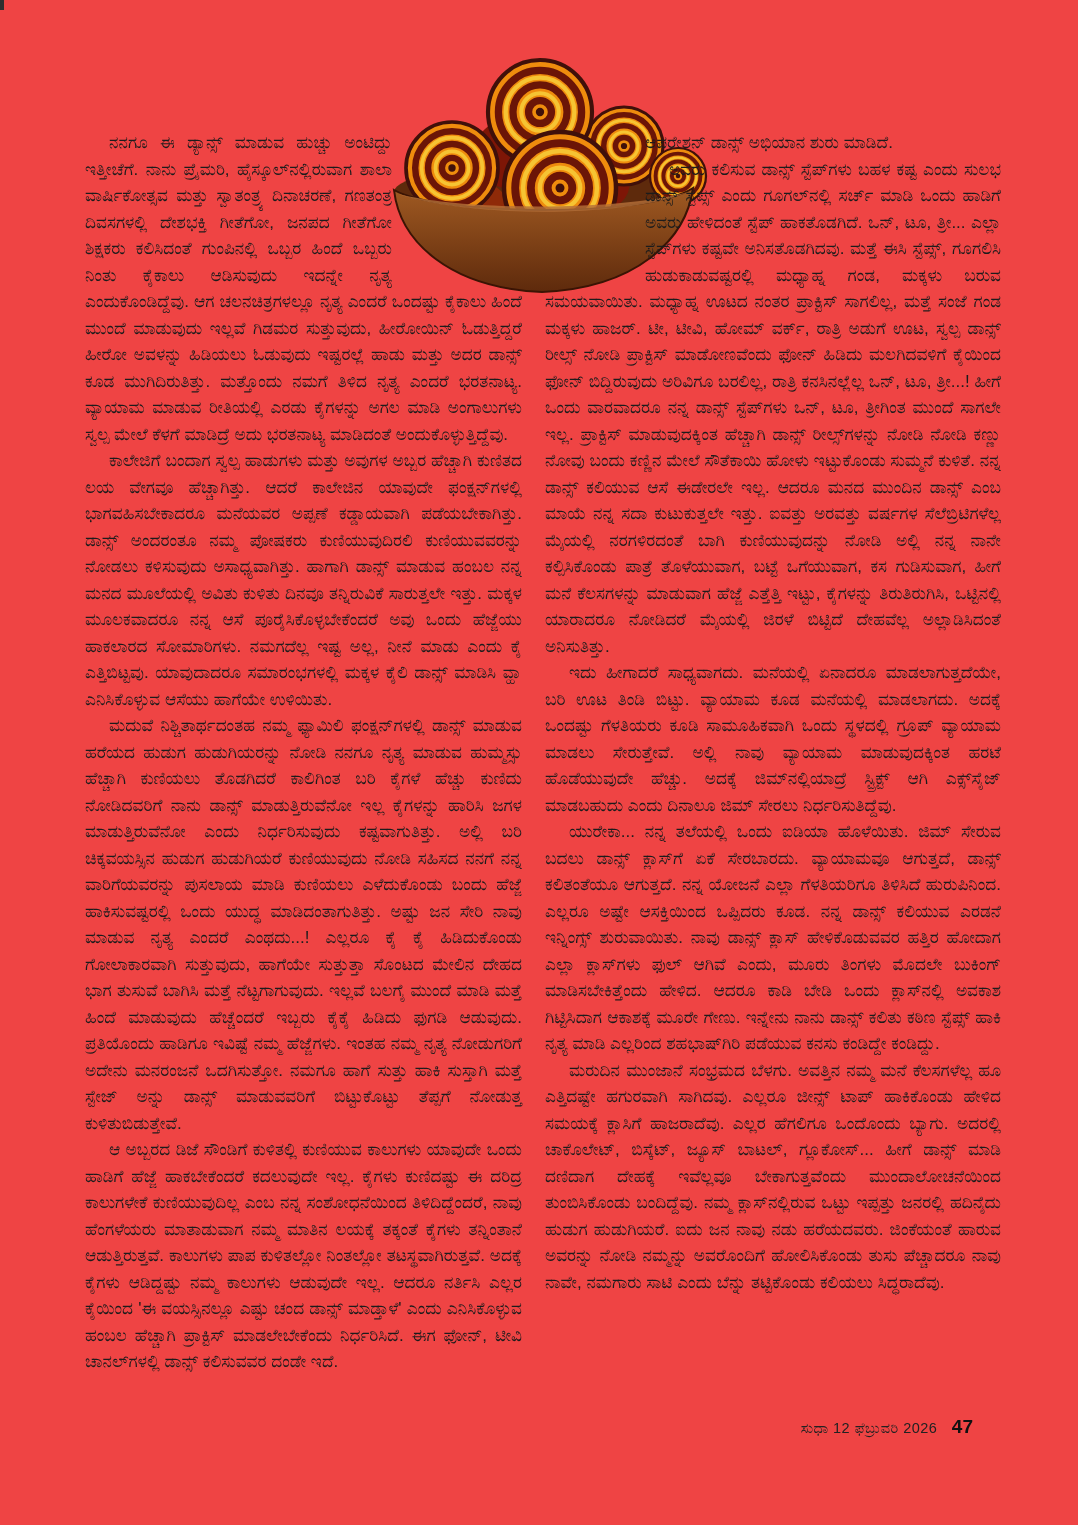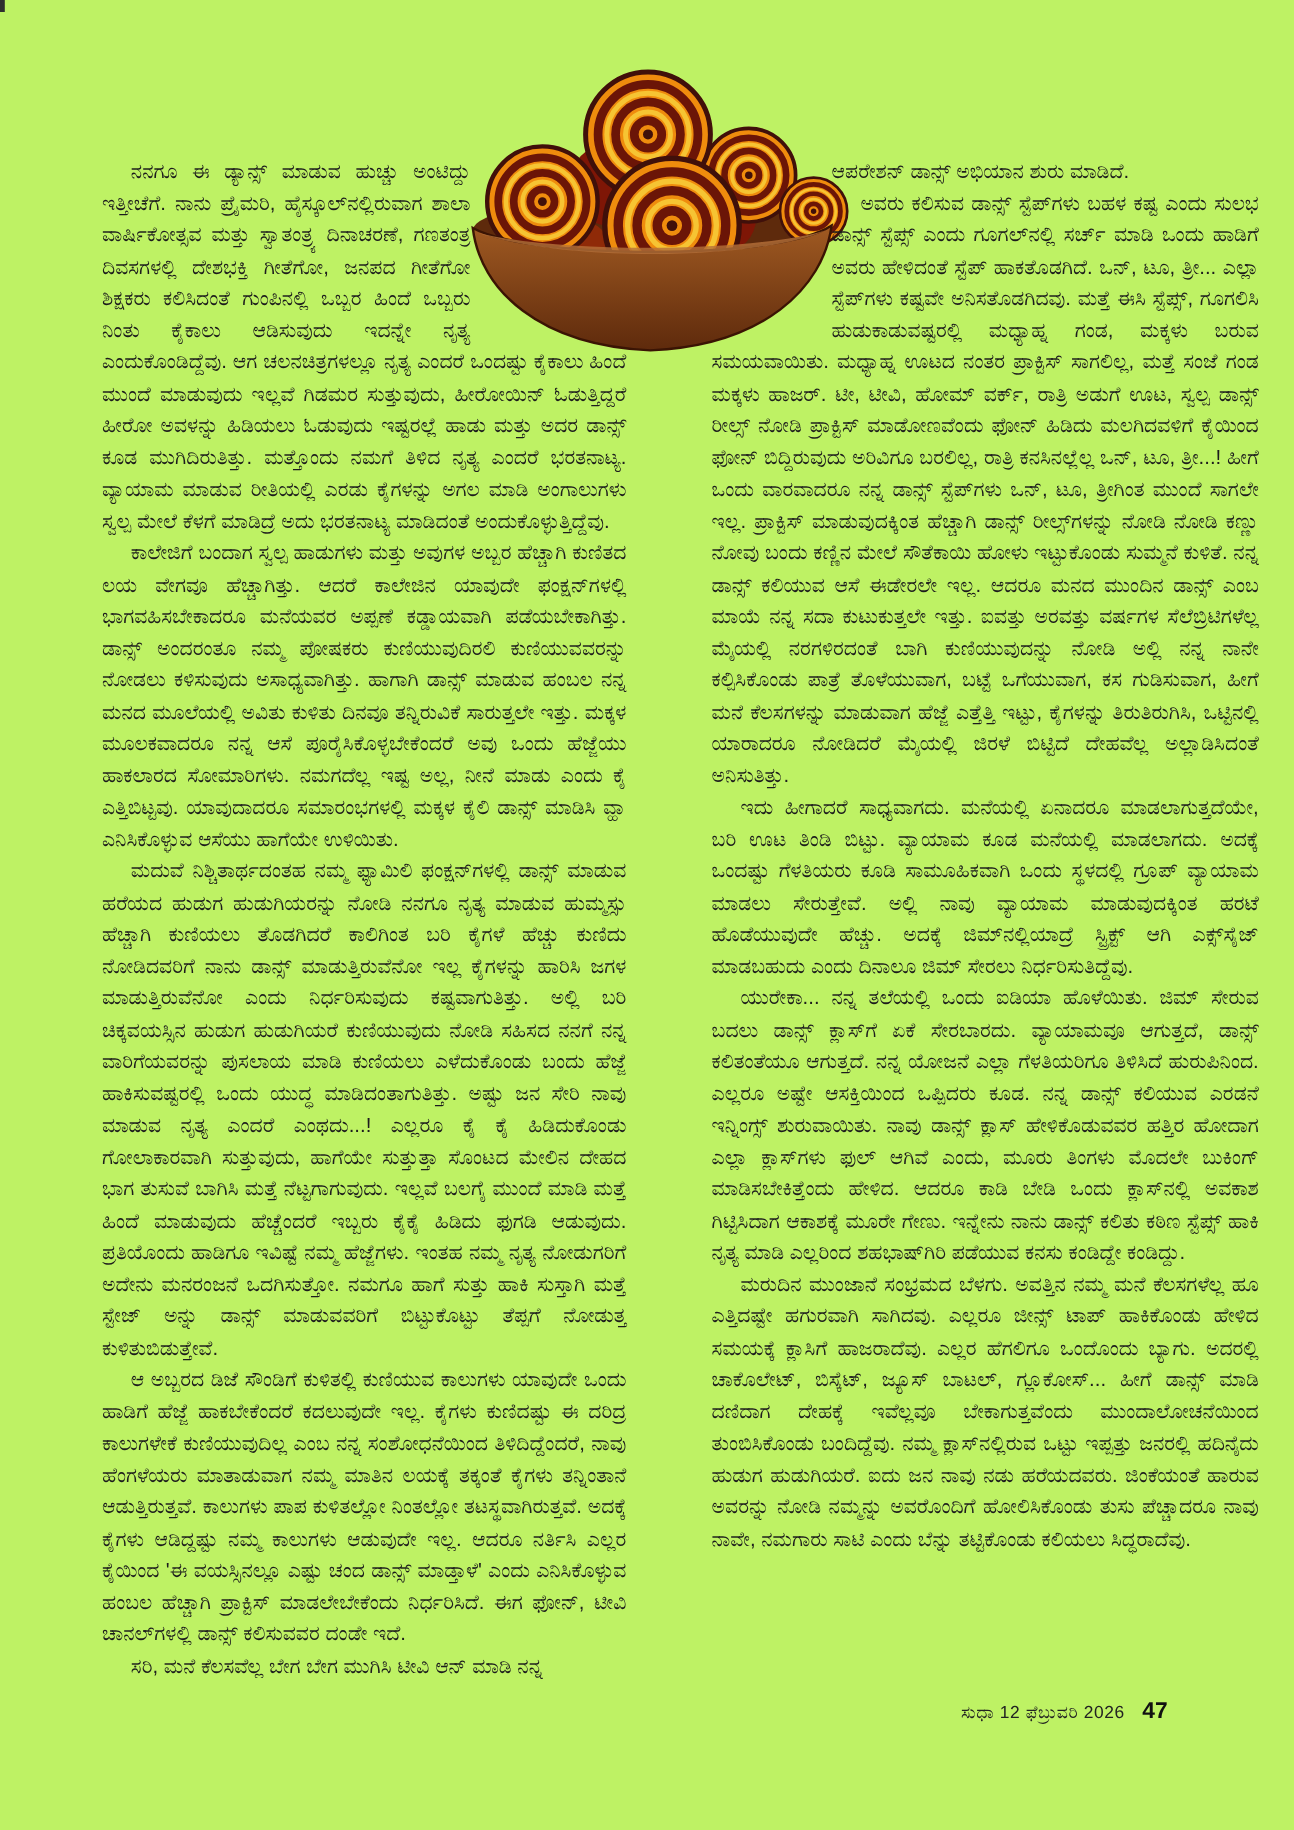--- a/index.html
+++ b/index.html
@@ -1,37 +1,37 @@
 <!DOCTYPE html>
 <html lang="kn"><head>
 <meta charset="utf-8">
 <style>
   html,body { margin:0; padding:0; background:#ffffff; }
   .page {
     position:relative;
     width:1078px; height:1525px;
-    background:#bef264;
+    background:#ef4444;
     overflow:hidden;
     font-family:"Liberation Sans", sans-serif;
     color:#1c1c1c;
   }
   .corner-mark {
     position:absolute; left:0; top:0; width:4px; height:10px;
     background:#2f2f2f;
   }
   .illustration {
     position:absolute; left:388px; top:50px; width:322px; height:250px;
   }
   .col {
     position:absolute; top:130px;
     font-size:17px; line-height:26.5px;
     text-align:justify;
   }
   .col-left  { left:85px;  width:437px; }
-  .col-right { left:545px; width:456px;margin-left:48px; }
+  .col-right { left:545px; width:456px; }
   .col p { margin:0; padding:0; text-indent:24px; }
   .col p.cont { text-indent:0; }
   .wrap-spacer-right { float:right; width:130px; height:155px; }
   .wrap-spacer-left  { float:left;  width:100px; height:158px; }
   .footer {
     position:absolute; top:1416px; left:17px; right:105px;
     text-align:right; white-space:nowrap;
   }
   .footer .issue { font-size:14.5px; color:#222; letter-spacing:0.5px; }
   .footer .pageno { font-size:19px; font-weight:bold; color:#111; margin-left:10px; }
@@ -77,21 +77,20 @@
 
     <path d="M10,144 C80,168 240,168 300,142 C240,160 82,162 10,144 Z" fill="#b5713a" opacity="0.8"></path>
   </svg>
 
   <div class="col col-left">
     <div class="wrap-spacer-right"></div>
     <p>ನನಗೂ ಈ ಡ್ಯಾನ್ಸ್ ಮಾಡುವ ಹುಚ್ಚು ಅಂಟಿದ್ದು ಇತ್ತೀಚೆಗೆ. ನಾನು ಪ್ರೈಮರಿ, ಹೈಸ್ಕೂಲ್‌ನಲ್ಲಿರುವಾಗ ಶಾಲಾ ವಾರ್ಷಿಕೋತ್ಸವ ಮತ್ತು ಸ್ವಾತಂತ್ರ್ಯ ದಿನಾಚರಣೆ, ಗಣತಂತ್ರ ದಿವಸಗಳಲ್ಲಿ ದೇಶಭಕ್ತಿ ಗೀತೆಗೋ, ಜನಪದ ಗೀತೆಗೋ ಶಿಕ್ಷಕರು ಕಲಿಸಿದಂತೆ ಗುಂಪಿನಲ್ಲಿ ಒಬ್ಬರ ಹಿಂದೆ ಒಬ್ಬರು ನಿಂತು ಕೈಕಾಲು ಆಡಿಸುವುದು ಇದನ್ನೇ ನೃತ್ಯ ಎಂದುಕೊಂಡಿದ್ದೆವು. ಆಗ ಚಲನಚಿತ್ರಗಳಲ್ಲೂ ನೃತ್ಯ ಎಂದರೆ ಒಂದಷ್ಟು ಕೈಕಾಲು ಹಿಂದೆ ಮುಂದೆ ಮಾಡುವುದು ಇಲ್ಲವೆ ಗಿಡಮರ ಸುತ್ತುವುದು, ಹೀರೋಯಿನ್ ಓಡುತ್ತಿದ್ದರೆ ಹೀರೋ ಅವಳನ್ನು ಹಿಡಿಯಲು ಓಡುವುದು ಇಷ್ಟರಲ್ಲೆ ಹಾಡು ಮತ್ತು ಅದರ ಡಾನ್ಸ್ ಕೂಡ ಮುಗಿದಿರುತಿತ್ತು. ಮತ್ತೊಂದು ನಮಗೆ ತಿಳಿದ ನೃತ್ಯ ಎಂದರೆ ಭರತನಾಟ್ಯ. ವ್ಯಾಯಾಮ ಮಾಡುವ ರೀತಿಯಲ್ಲಿ ಎರಡು ಕೈಗಳನ್ನು ಅಗಲ ಮಾಡಿ ಅಂಗಾಲುಗಳು ಸ್ವಲ್ಪ ಮೇಲೆ ಕೆಳಗೆ ಮಾಡಿದ್ರೆ ಅದು ಭರತನಾಟ್ಯ ಮಾಡಿದಂತೆ ಅಂದುಕೊಳ್ಳುತ್ತಿದ್ದೆವು.</p>
     <p>ಕಾಲೇಜಿಗೆ ಬಂದಾಗ ಸ್ವಲ್ಪ ಹಾಡುಗಳು ಮತ್ತು ಅವುಗಳ ಅಬ್ಬರ ಹೆಚ್ಚಾಗಿ ಕುಣಿತದ ಲಯ ವೇಗವೂ ಹೆಚ್ಚಾಗಿತ್ತು. ಆದರೆ ಕಾಲೇಜಿನ ಯಾವುದೇ ಫಂಕ್ಷನ್‌ಗಳಲ್ಲಿ ಭಾಗವಹಿಸಬೇಕಾದರೂ ಮನೆಯವರ ಅಪ್ಪಣೆ ಕಡ್ಡಾಯವಾಗಿ ಪಡೆಯಬೇಕಾಗಿತ್ತು. ಡಾನ್ಸ್ ಅಂದರಂತೂ ನಮ್ಮ ಪೋಷಕರು ಕುಣಿಯುವುದಿರಲಿ ಕುಣಿಯುವವರನ್ನು ನೋಡಲು ಕಳಿಸುವುದು ಅಸಾಧ್ಯವಾಗಿತ್ತು. ಹಾಗಾಗಿ ಡಾನ್ಸ್ ಮಾಡುವ ಹಂಬಲ ನನ್ನ ಮನದ ಮೂಲೆಯಲ್ಲಿ ಅವಿತು ಕುಳಿತು ದಿನವೂ ತನ್ನಿರುವಿಕೆ ಸಾರುತ್ತಲೇ ಇತ್ತು. ಮಕ್ಕಳ ಮೂಲಕವಾದರೂ ನನ್ನ ಆಸೆ ಪೂರೈಸಿಕೊಳ್ಳಬೇಕೆಂದರೆ ಅವು ಒಂದು ಹೆಜ್ಜೆಯು ಹಾಕಲಾರದ ಸೋಮಾರಿಗಳು. ನಮಗದೆಲ್ಲ ಇಷ್ಟ ಅಲ್ಲ, ನೀನೆ ಮಾಡು ಎಂದು ಕೈ ಎತ್ತಿಬಿಟ್ಟವು. ಯಾವುದಾದರೂ ಸಮಾರಂಭಗಳಲ್ಲಿ ಮಕ್ಕಳ ಕೈಲಿ ಡಾನ್ಸ್ ಮಾಡಿಸಿ ವ್ಹಾ ಎನಿಸಿಕೊಳ್ಳುವ ಆಸೆಯು ಹಾಗೆಯೇ ಉಳಿಯಿತು.</p>
     <p>ಮದುವೆ ನಿಶ್ಚಿತಾರ್ಥದಂತಹ ನಮ್ಮ ಫ್ಯಾಮಿಲಿ ಫಂಕ್ಷನ್‌ಗಳಲ್ಲಿ ಡಾನ್ಸ್ ಮಾಡುವ ಹರೆಯದ ಹುಡುಗ ಹುಡುಗಿಯರನ್ನು ನೋಡಿ ನನಗೂ ನೃತ್ಯ ಮಾಡುವ ಹುಮ್ಮಸ್ಸು ಹೆಚ್ಚಾಗಿ ಕುಣಿಯಲು ತೊಡಗಿದರೆ ಕಾಲಿಗಿಂತ ಬರಿ ಕೈಗಳೆ ಹೆಚ್ಚು ಕುಣಿದು ನೋಡಿದವರಿಗೆ ನಾನು ಡಾನ್ಸ್ ಮಾಡುತ್ತಿರುವೆನೋ ಇಲ್ಲ ಕೈಗಳನ್ನು ಹಾರಿಸಿ ಜಗಳ ಮಾಡುತ್ತಿರುವೆನೋ ಎಂದು ನಿರ್ಧರಿಸುವುದು ಕಷ್ಟವಾಗುತಿತ್ತು. ಅಲ್ಲಿ ಬರಿ ಚಿಕ್ಕವಯಸ್ಸಿನ ಹುಡುಗ ಹುಡುಗಿಯರೆ ಕುಣಿಯುವುದು ನೋಡಿ ಸಹಿಸದ ನನಗೆ ನನ್ನ ವಾರಿಗೆಯವರನ್ನು ಪುಸಲಾಯ ಮಾಡಿ ಕುಣಿಯಲು ಎಳೆದುಕೊಂಡು ಬಂದು ಹೆಜ್ಜೆ ಹಾಕಿಸುವಷ್ಟರಲ್ಲಿ ಒಂದು ಯುದ್ಧ ಮಾಡಿದಂತಾಗುತಿತ್ತು. ಅಷ್ಟು ಜನ ಸೇರಿ ನಾವು ಮಾಡುವ ನೃತ್ಯ ಎಂದರೆ ಎಂಥದು...! ಎಲ್ಲರೂ ಕೈ ಕೈ ಹಿಡಿದುಕೊಂಡು ಗೋಲಾಕಾರವಾಗಿ ಸುತ್ತುವುದು, ಹಾಗೆಯೇ ಸುತ್ತುತ್ತಾ ಸೊಂಟದ ಮೇಲಿನ ದೇಹದ ಭಾಗ ತುಸುವೆ ಬಾಗಿಸಿ ಮತ್ತೆ ನೆಟ್ಟಗಾಗುವುದು. ಇಲ್ಲವೆ ಬಲಗೈ ಮುಂದೆ ಮಾಡಿ ಮತ್ತೆ ಹಿಂದೆ ಮಾಡುವುದು ಹೆಚ್ಚೆಂದರೆ ಇಬ್ಬರು ಕೈಕೈ ಹಿಡಿದು ಫುಗಡಿ ಆಡುವುದು. ಪ್ರತಿಯೊಂದು ಹಾಡಿಗೂ ಇವಿಷ್ಟೆ ನಮ್ಮ ಹೆಜ್ಜೆಗಳು. ಇಂತಹ ನಮ್ಮ ನೃತ್ಯ ನೋಡುಗರಿಗೆ ಅದೇನು ಮನರಂಜನೆ ಒದಗಿಸುತ್ತೋ. ನಮಗೂ ಹಾಗೆ ಸುತ್ತು ಹಾಕಿ ಸುಸ್ತಾಗಿ ಮತ್ತೆ ಸ್ಟೇಜ್ ಅನ್ನು ಡಾನ್ಸ್ ಮಾಡುವವರಿಗೆ ಬಿಟ್ಟುಕೊಟ್ಟು ತೆಪ್ಪಗೆ ನೋಡುತ್ತ ಕುಳಿತುಬಿಡುತ್ತೇವೆ.</p>
     <p>ಆ ಅಬ್ಬರದ ಡಿಜೆ ಸೌಂಡಿಗೆ ಕುಳಿತಲ್ಲಿ ಕುಣಿಯುವ ಕಾಲುಗಳು ಯಾವುದೇ ಒಂದು ಹಾಡಿಗೆ ಹೆಜ್ಜೆ ಹಾಕಬೇಕೆಂದರೆ ಕದಲುವುದೇ ಇಲ್ಲ. ಕೈಗಳು ಕುಣಿದಷ್ಟು ಈ ದರಿದ್ರ ಕಾಲುಗಳೇಕೆ ಕುಣಿಯುವುದಿಲ್ಲ ಎಂಬ ನನ್ನ ಸಂಶೋಧನೆಯಿಂದ ತಿಳಿದಿದ್ದೆಂದರೆ, ನಾವು ಹೆಂಗಳೆಯರು ಮಾತಾಡುವಾಗ ನಮ್ಮ ಮಾತಿನ ಲಯಕ್ಕೆ ತಕ್ಕಂತೆ ಕೈಗಳು ತನ್ನಿಂತಾನೆ ಆಡುತ್ತಿರುತ್ತವೆ. ಕಾಲುಗಳು ಪಾಪ ಕುಳಿತಲ್ಲೋ ನಿಂತಲ್ಲೋ ತಟಸ್ಥವಾಗಿರುತ್ತವೆ. ಅದಕ್ಕೆ ಕೈಗಳು ಆಡಿದ್ದಷ್ಟು ನಮ್ಮ ಕಾಲುಗಳು ಆಡುವುದೇ ಇಲ್ಲ. ಆದರೂ ನರ್ತಿಸಿ ಎಲ್ಲರ ಕೈಯಿಂದ 'ಈ ವಯಸ್ಸಿನಲ್ಲೂ ಎಷ್ಟು ಚಂದ ಡಾನ್ಸ್ ಮಾಡ್ತಾಳೆ' ಎಂದು ಎನಿಸಿಕೊಳ್ಳುವ ಹಂಬಲ ಹೆಚ್ಚಾಗಿ ಪ್ರಾಕ್ಟಿಸ್ ಮಾಡಲೇಬೇಕೆಂದು ನಿರ್ಧರಿಸಿದೆ. ಈಗ ಫೋನ್, ಟೀವಿ ಚಾನಲ್‌ಗಳಲ್ಲಿ ಡಾನ್ಸ್ ಕಲಿಸುವವರ ದಂಡೇ ಇದೆ.</p>
-    <p>ಸರಿ, ಮನೆ ಕೆಲಸವೆಲ್ಲ ಬೇಗ ಬೇಗ ಮುಗಿಸಿ ಟೀವಿ ಆನ್ ಮಾಡಿ ನನ್ನ</p>
   </div>
 
   <div class="col col-right">
     <div class="wrap-spacer-left"></div>
     <p class="cont">ಆಪರೇಶನ್ ಡಾನ್ಸ್ ಅಭಿಯಾನ ಶುರು ಮಾಡಿದೆ.</p>
     <p>ಅವರು ಕಲಿಸುವ ಡಾನ್ಸ್ ಸ್ಟೆಪ್‌ಗಳು ಬಹಳ ಕಷ್ಟ ಎಂದು ಸುಲಭ ಡಾನ್ಸ್ ಸ್ಟೆಪ್ಸ್ ಎಂದು ಗೂಗಲ್‌ನಲ್ಲಿ ಸರ್ಚ್ ಮಾಡಿ ಒಂದು ಹಾಡಿಗೆ ಅವರು ಹೇಳಿದಂತೆ ಸ್ಟೆಪ್ ಹಾಕತೊಡಗಿದೆ. ಒನ್, ಟೂ, ತ್ರೀ... ಎಲ್ಲಾ ಸ್ಟೆಪ್‌ಗಳು ಕಷ್ಟವೇ ಅನಿಸತೊಡಗಿದವು. ಮತ್ತೆ ಈಸಿ ಸ್ಟೆಪ್ಸ್, ಗೂಗಲಿಸಿ ಹುಡುಕಾಡುವಷ್ಟರಲ್ಲಿ ಮಧ್ಯಾಹ್ನ ಗಂಡ, ಮಕ್ಕಳು ಬರುವ ಸಮಯವಾಯಿತು. ಮಧ್ಯಾಹ್ನ ಊಟದ ನಂತರ ಪ್ರಾಕ್ಟಿಸ್ ಸಾಗಲಿಲ್ಲ, ಮತ್ತೆ ಸಂಜೆ ಗಂಡ ಮಕ್ಕಳು ಹಾಜರ್. ಟೀ, ಟೀವಿ, ಹೋಮ್ ವರ್ಕ್, ರಾತ್ರಿ ಅಡುಗೆ ಊಟ, ಸ್ವಲ್ಪ ಡಾನ್ಸ್ ರೀಲ್ಸ್ ನೋಡಿ ಪ್ರಾಕ್ಟಿಸ್ ಮಾಡೋಣವೆಂದು ಫೋನ್ ಹಿಡಿದು ಮಲಗಿದವಳಿಗೆ ಕೈಯಿಂದ ಫೋನ್ ಬಿದ್ದಿರುವುದು ಅರಿವಿಗೂ ಬರಲಿಲ್ಲ, ರಾತ್ರಿ ಕನಸಿನಲ್ಲೆಲ್ಲ ಒನ್, ಟೂ, ತ್ರೀ...! ಹೀಗೆ ಒಂದು ವಾರವಾದರೂ ನನ್ನ ಡಾನ್ಸ್ ಸ್ಟೆಪ್‌ಗಳು ಒನ್, ಟೂ, ತ್ರೀಗಿಂತ ಮುಂದೆ ಸಾಗಲೇ ಇಲ್ಲ. ಪ್ರಾಕ್ಟಿಸ್ ಮಾಡುವುದಕ್ಕಿಂತ ಹೆಚ್ಚಾಗಿ ಡಾನ್ಸ್ ರೀಲ್ಸ್‌ಗಳನ್ನು ನೋಡಿ ನೋಡಿ ಕಣ್ಣು ನೋವು ಬಂದು ಕಣ್ಣಿನ ಮೇಲೆ ಸೌತೆಕಾಯಿ ಹೋಳು ಇಟ್ಟುಕೊಂಡು ಸುಮ್ಮನೆ ಕುಳಿತೆ. ನನ್ನ ಡಾನ್ಸ್ ಕಲಿಯುವ ಆಸೆ ಈಡೇರಲೇ ಇಲ್ಲ. ಆದರೂ ಮನದ ಮುಂದಿನ ಡಾನ್ಸ್ ಎಂಬ ಮಾಯೆ ನನ್ನ ಸದಾ ಕುಟುಕುತ್ತಲೇ ಇತ್ತು. ಐವತ್ತು ಅರವತ್ತು ವರ್ಷಗಳ ಸೆಲೆಬ್ರಿಟಿಗಳೆಲ್ಲ ಮೈಯಲ್ಲಿ ನರಗಳಿರದಂತೆ ಬಾಗಿ ಕುಣಿಯುವುದನ್ನು ನೋಡಿ ಅಲ್ಲಿ ನನ್ನ ನಾನೇ ಕಲ್ಪಿಸಿಕೊಂಡು ಪಾತ್ರೆ ತೊಳೆಯುವಾಗ, ಬಟ್ಟೆ ಒಗೆಯುವಾಗ, ಕಸ ಗುಡಿಸುವಾಗ, ಹೀಗೆ ಮನೆ ಕೆಲಸಗಳನ್ನು ಮಾಡುವಾಗ ಹೆಜ್ಜೆ ಎತ್ತೆತ್ತಿ ಇಟ್ಟು, ಕೈಗಳನ್ನು ತಿರುತಿರುಗಿಸಿ, ಒಟ್ಟಿನಲ್ಲಿ ಯಾರಾದರೂ ನೋಡಿದರೆ ಮೈಯಲ್ಲಿ ಜಿರಳೆ ಬಿಟ್ಟಿದೆ ದೇಹವೆಲ್ಲ ಅಲ್ಲಾಡಿಸಿದಂತೆ ಅನಿಸುತಿತ್ತು.</p>
     <p>ಇದು ಹೀಗಾದರೆ ಸಾಧ್ಯವಾಗದು. ಮನೆಯಲ್ಲಿ ಏನಾದರೂ ಮಾಡಲಾಗುತ್ತದೆಯೇ, ಬರಿ ಊಟ ತಿಂಡಿ ಬಿಟ್ಟು. ವ್ಯಾಯಾಮ ಕೂಡ ಮನೆಯಲ್ಲಿ ಮಾಡಲಾಗದು. ಅದಕ್ಕೆ ಒಂದಷ್ಟು ಗೆಳತಿಯರು ಕೂಡಿ ಸಾಮೂಹಿಕವಾಗಿ ಒಂದು ಸ್ಥಳದಲ್ಲಿ ಗ್ರೂಪ್ ವ್ಯಾಯಾಮ ಮಾಡಲು ಸೇರುತ್ತೇವೆ. ಅಲ್ಲಿ ನಾವು ವ್ಯಾಯಾಮ ಮಾಡುವುದಕ್ಕಿಂತ ಹರಟೆ ಹೊಡೆಯುವುದೇ ಹೆಚ್ಚು. ಅದಕ್ಕೆ ಜಿಮ್‌ನಲ್ಲಿಯಾದ್ರೆ ಸ್ಟ್ರಿಕ್ಟ್ ಆಗಿ ಎಕ್ಸ್‌ಸೈಜ್ ಮಾಡಬಹುದು ಎಂದು ದಿನಾಲೂ ಜಿಮ್ ಸೇರಲು ನಿರ್ಧರಿಸುತಿದ್ದೆವು.</p>
     <p>ಯುರೇಕಾ... ನನ್ನ ತಲೆಯಲ್ಲಿ ಒಂದು ಐಡಿಯಾ ಹೊಳೆಯಿತು. ಜಿಮ್ ಸೇರುವ ಬದಲು ಡಾನ್ಸ್ ಕ್ಲಾಸ್‌ಗೆ ಏಕೆ ಸೇರಬಾರದು. ವ್ಯಾಯಾಮವೂ ಆಗುತ್ತದೆ, ಡಾನ್ಸ್ ಕಲಿತಂತೆಯೂ ಆಗುತ್ತದೆ. ನನ್ನ ಯೋಜನೆ ಎಲ್ಲಾ ಗೆಳತಿಯರಿಗೂ ತಿಳಿಸಿದೆ ಹುರುಪಿನಿಂದ. ಎಲ್ಲರೂ ಅಷ್ಟೇ ಆಸಕ್ತಿಯಿಂದ ಒಪ್ಪಿದರು ಕೂಡ. ನನ್ನ ಡಾನ್ಸ್ ಕಲಿಯುವ ಎರಡನೆ ಇನ್ನಿಂಗ್ಸ್ ಶುರುವಾಯಿತು. ನಾವು ಡಾನ್ಸ್ ಕ್ಲಾಸ್ ಹೇಳಿಕೊಡುವವರ ಹತ್ತಿರ ಹೋದಾಗ ಎಲ್ಲಾ ಕ್ಲಾಸ್‌ಗಳು ಫುಲ್ ಆಗಿವೆ ಎಂದು, ಮೂರು ತಿಂಗಳು ಮೊದಲೇ ಬುಕಿಂಗ್ ಮಾಡಿಸಬೇಕಿತ್ತೆಂದು ಹೇಳಿದ. ಆದರೂ ಕಾಡಿ ಬೇಡಿ ಒಂದು ಕ್ಲಾಸ್‌ನಲ್ಲಿ ಅವಕಾಶ ಗಿಟ್ಟಿಸಿದಾಗ ಆಕಾಶಕ್ಕೆ ಮೂರೇ ಗೇಣು. ಇನ್ನೇನು ನಾನು ಡಾನ್ಸ್ ಕಲಿತು ಕಠಿಣ ಸ್ಟೆಪ್ಸ್ ಹಾಕಿ ನೃತ್ಯ ಮಾಡಿ ಎಲ್ಲರಿಂದ ಶಹಭಾಷ್‌ಗಿರಿ ಪಡೆಯುವ ಕನಸು ಕಂಡಿದ್ದೇ ಕಂಡಿದ್ದು.</p>
     <p>ಮರುದಿನ ಮುಂಜಾನೆ ಸಂಭ್ರಮದ ಬೆಳಗು. ಅವತ್ತಿನ ನಮ್ಮ ಮನೆ ಕೆಲಸಗಳೆಲ್ಲ ಹೂ ಎತ್ತಿದಷ್ಟೇ ಹಗುರವಾಗಿ ಸಾಗಿದವು. ಎಲ್ಲರೂ ಜೀನ್ಸ್ ಟಾಪ್ ಹಾಕಿಕೊಂಡು ಹೇಳಿದ ಸಮಯಕ್ಕೆ ಕ್ಲಾಸಿಗೆ ಹಾಜರಾದೆವು. ಎಲ್ಲರ ಹೆಗಲಿಗೂ ಒಂದೊಂದು ಬ್ಯಾಗು. ಅದರಲ್ಲಿ ಚಾಕೊಲೇಟ್, ಬಿಸ್ಕೆಟ್, ಜ್ಯೂಸ್ ಬಾಟಲ್, ಗ್ಲೂಕೋಸ್... ಹೀಗೆ ಡಾನ್ಸ್ ಮಾಡಿ ದಣಿದಾಗ ದೇಹಕ್ಕೆ ಇವೆಲ್ಲವೂ ಬೇಕಾಗುತ್ತವೆಂದು ಮುಂದಾಲೋಚನೆಯಿಂದ ತುಂಬಿಸಿಕೊಂಡು ಬಂದಿದ್ದೆವು. ನಮ್ಮ ಕ್ಲಾಸ್‌ನಲ್ಲಿರುವ ಒಟ್ಟು ಇಪ್ಪತ್ತು ಜನರಲ್ಲಿ ಹದಿನೈದು ಹುಡುಗ ಹುಡುಗಿಯರೆ. ಐದು ಜನ ನಾವು ನಡು ಹರೆಯದವರು. ಜಿಂಕೆಯಂತೆ ಹಾರುವ ಅವರನ್ನು ನೋಡಿ ನಮ್ಮನ್ನು ಅವರೊಂದಿಗೆ ಹೋಲಿಸಿಕೊಂಡು ತುಸು ಪೆಚ್ಚಾದರೂ ನಾವು ನಾವೇ, ನಮಗಾರು ಸಾಟಿ ಎಂದು ಬೆನ್ನು ತಟ್ಟಿಕೊಂಡು ಕಲಿಯಲು ಸಿದ್ಧರಾದೆವು.</p>
   </div>

